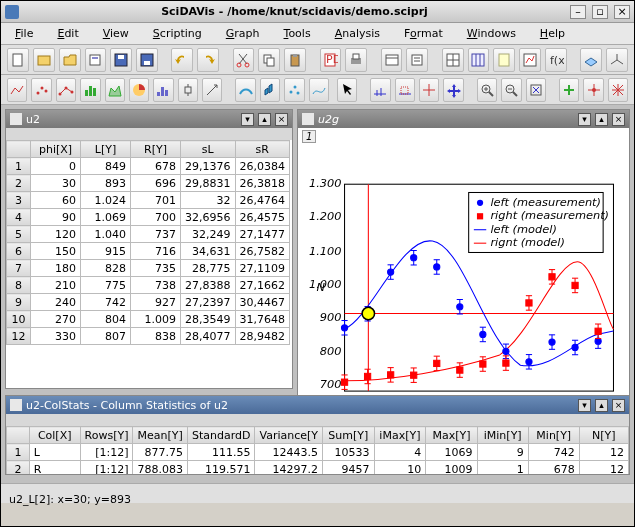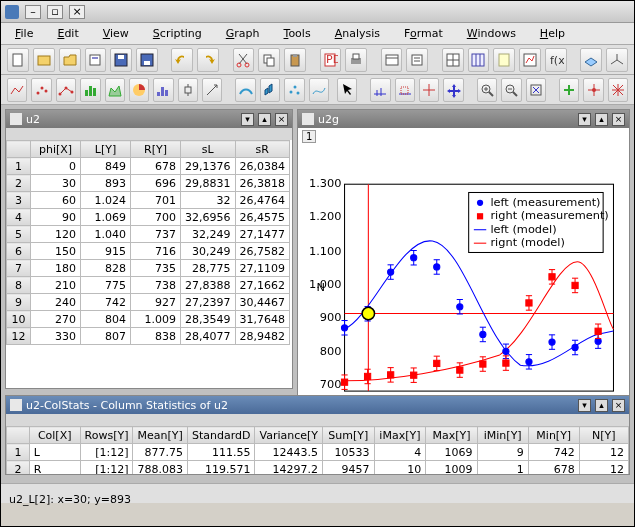--- a/index.html
+++ b/index.html
@@ -11,21 +11,21 @@
 .menubar { height: 22px; background: #e8e8e8; border-bottom: 1px solid #aaa; display: flex; align-items: center; padding: 0 6px; gap: 8px; }
 .menubar .mitem { padding: 2px 8px; cursor: pointer; }
 .menubar .mitem u { text-decoration: underline; }
 .toolbar { height: 30px; background: #e0e0e0; border-bottom: 1px solid #aaa; display: flex; align-items: center; padding: 0 6px; gap: 4px; }
 .toolbar .tbtn { width: 24px; height: 24px; border: 1px solid #bbb; background: linear-gradient(#fafafa,#ddd); display: flex; align-items: center; justify-content: center; cursor: pointer; border-radius: 2px; }
 .toolbar .tbtn svg { width: 16px; height: 16px; }
 .toolbar .sep { width: 6px; }
 .workspace { position: relative; height: 378px; background: #c0c0c0; padding: 4px; display: flex; gap: 4px; }
 .sub { background: #d8d8d8; border: 1px solid #888; display: flex; flex-direction: column; }
 .sub-left { width: 288px; height: 280px; justify-content: flex-end; }
-.sub-right { flex: 1; height: 360px; }
+.sub-right { flex: 1; height: 360px; font-style: italic; }
 .sub-bottom { position: absolute; left: 4px; right: 4px; top: 290px; height: 80px; }
 .sub-title { height: 18px; background: linear-gradient(#6a8cb8,#4a6a98); color: #fff; display: flex; align-items: center; padding: 0 4px; gap: 4px; font-size: 10px; }
 .sub-title.inactive { background: linear-gradient(#999,#777); }
 .sub-title .grow { flex: 1; }
 .sub-title .sbtn { width: 13px; height: 13px; background: #ddd; color: #000; border: 1px solid #555; text-align: center; line-height: 10px; font-size: 9px; cursor: pointer; }
 .sub-title .sicon { width: 12px; height: 12px; background: #e8e8e8; display: inline-block; }
 table.grid { border-collapse: collapse; background: #fff; font-size: 10px; table-layout: fixed; }
 table.grid th, table.grid td { border: 1px solid #bbb; padding: 1px 4px; text-align: right; height: 17px; overflow: hidden; white-space: nowrap; }
 table.grid th { background: linear-gradient(#f0f0f0,#d8d8d8); font-weight: normal; text-align: center; }
 table.grid th.rowh { width: 24px; text-align: center; }
@@ -33,20 +33,21 @@
 .plot { flex: 1; background: #fff; position: relative; }
 .plot .num1 { position: absolute; left: 4px; top: 2px; font-size: 10px; background: #eee; border: 1px solid #999; padding: 0 3px; }
 svg.chart { position: absolute; inset: 0; width: 100%; height: 100%; }
 .statusbar { height: 20px; background: #e0e0e0; border-top: 1px solid #aaa; padding: 8px 8px; line-height: 16px; font-size: 10px; }
 </style>
 </head>
 <body>
 
 <div class="titlebar">
   <span class="appicon"></span>
+  <span class="title">SciDAVis - /home/knut/scidavis/demo.sciprj</span>
   <span class="winbtn">–</span>
   <span class="winbtn">▫</span>
   <span class="winbtn">×</span>
 </div>
 
 <div class="menubar">
   <span class="mitem"><u>F</u><span></span>ile</span>
   <span class="mitem"><u>E</u>dit</span>
   <span class="mitem"><u>V</u>iew</span>
   <span class="mitem"><u>S</u>cripting</span>
@@ -412,21 +413,21 @@
               <td>1.040</td>
               <td>737</td>
               <td>32,249</td>
               <td>27,1477</td>
             </tr>
             <tr>
               <th class="rowh">6</th>
               <td>150</td>
               <td>915</td>
               <td>716</td>
-              <td>30,249</td>
+              <td>34,631</td>
               <td>26,7582</td>
             </tr>
             <tr>
               <th class="rowh">7</th>
               <td>180</td>
               <td>828</td>
               <td>735</td>
               <td>28,775</td>
               <td>27,1109</td>
             </tr>

